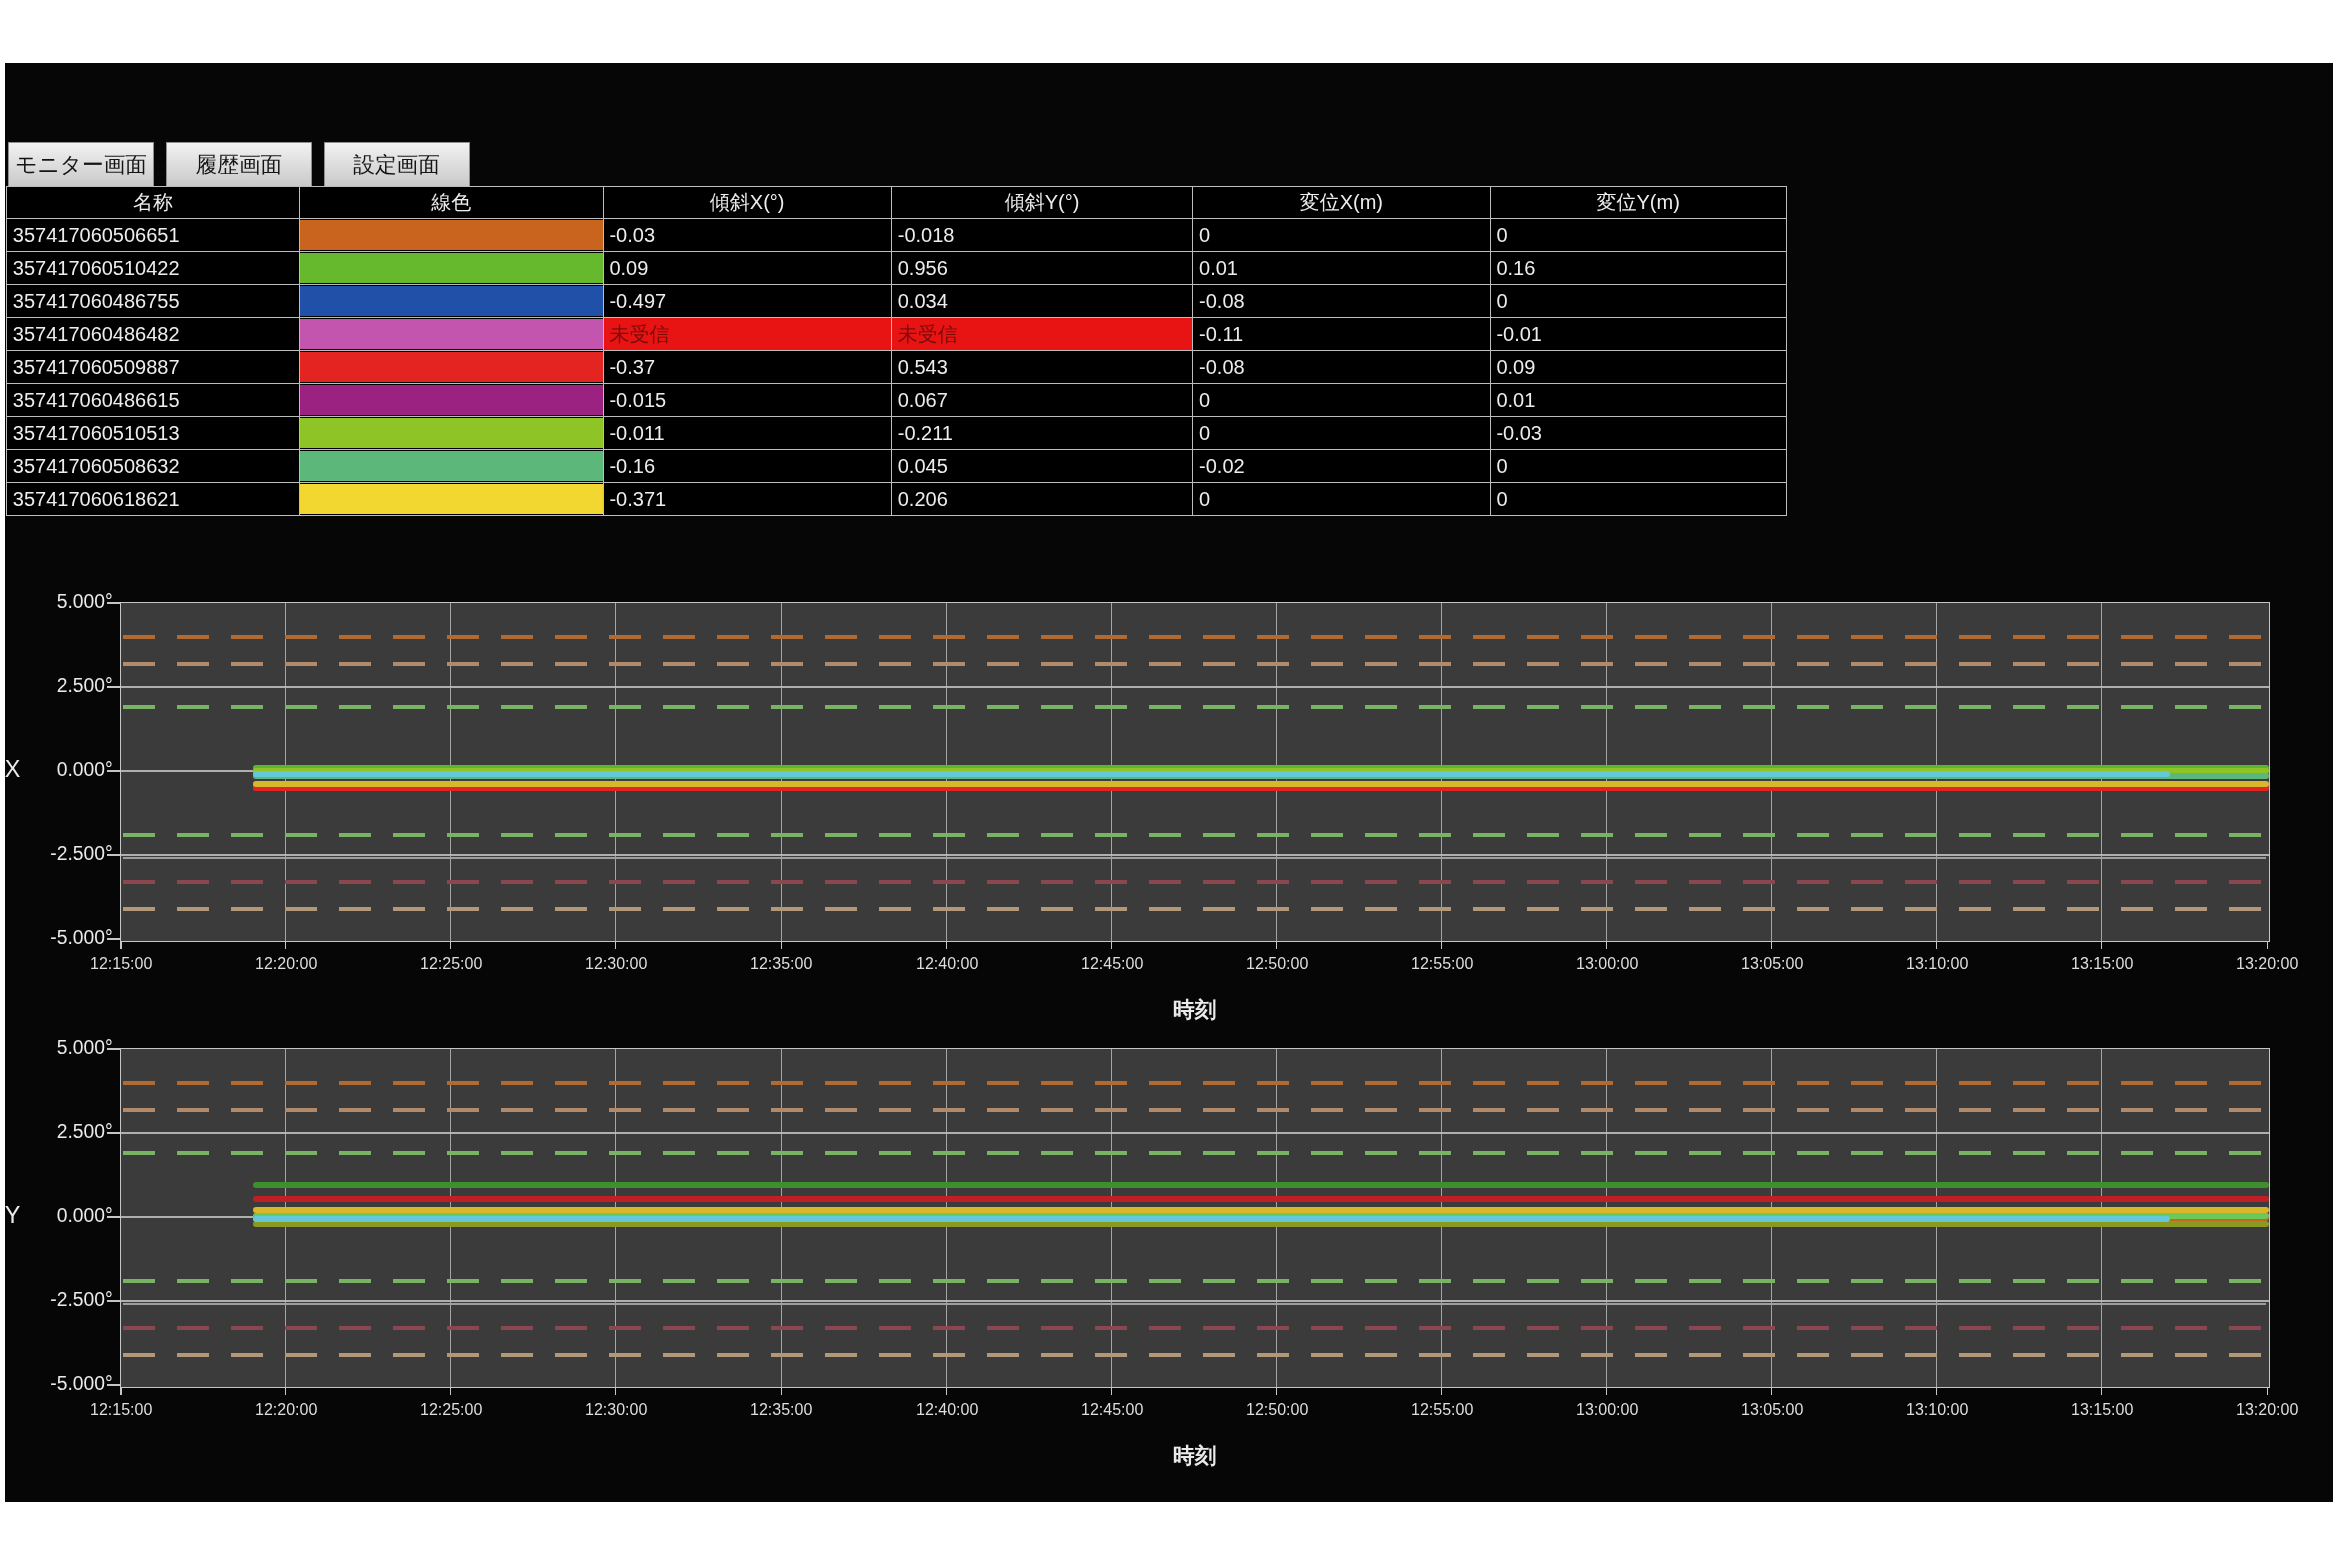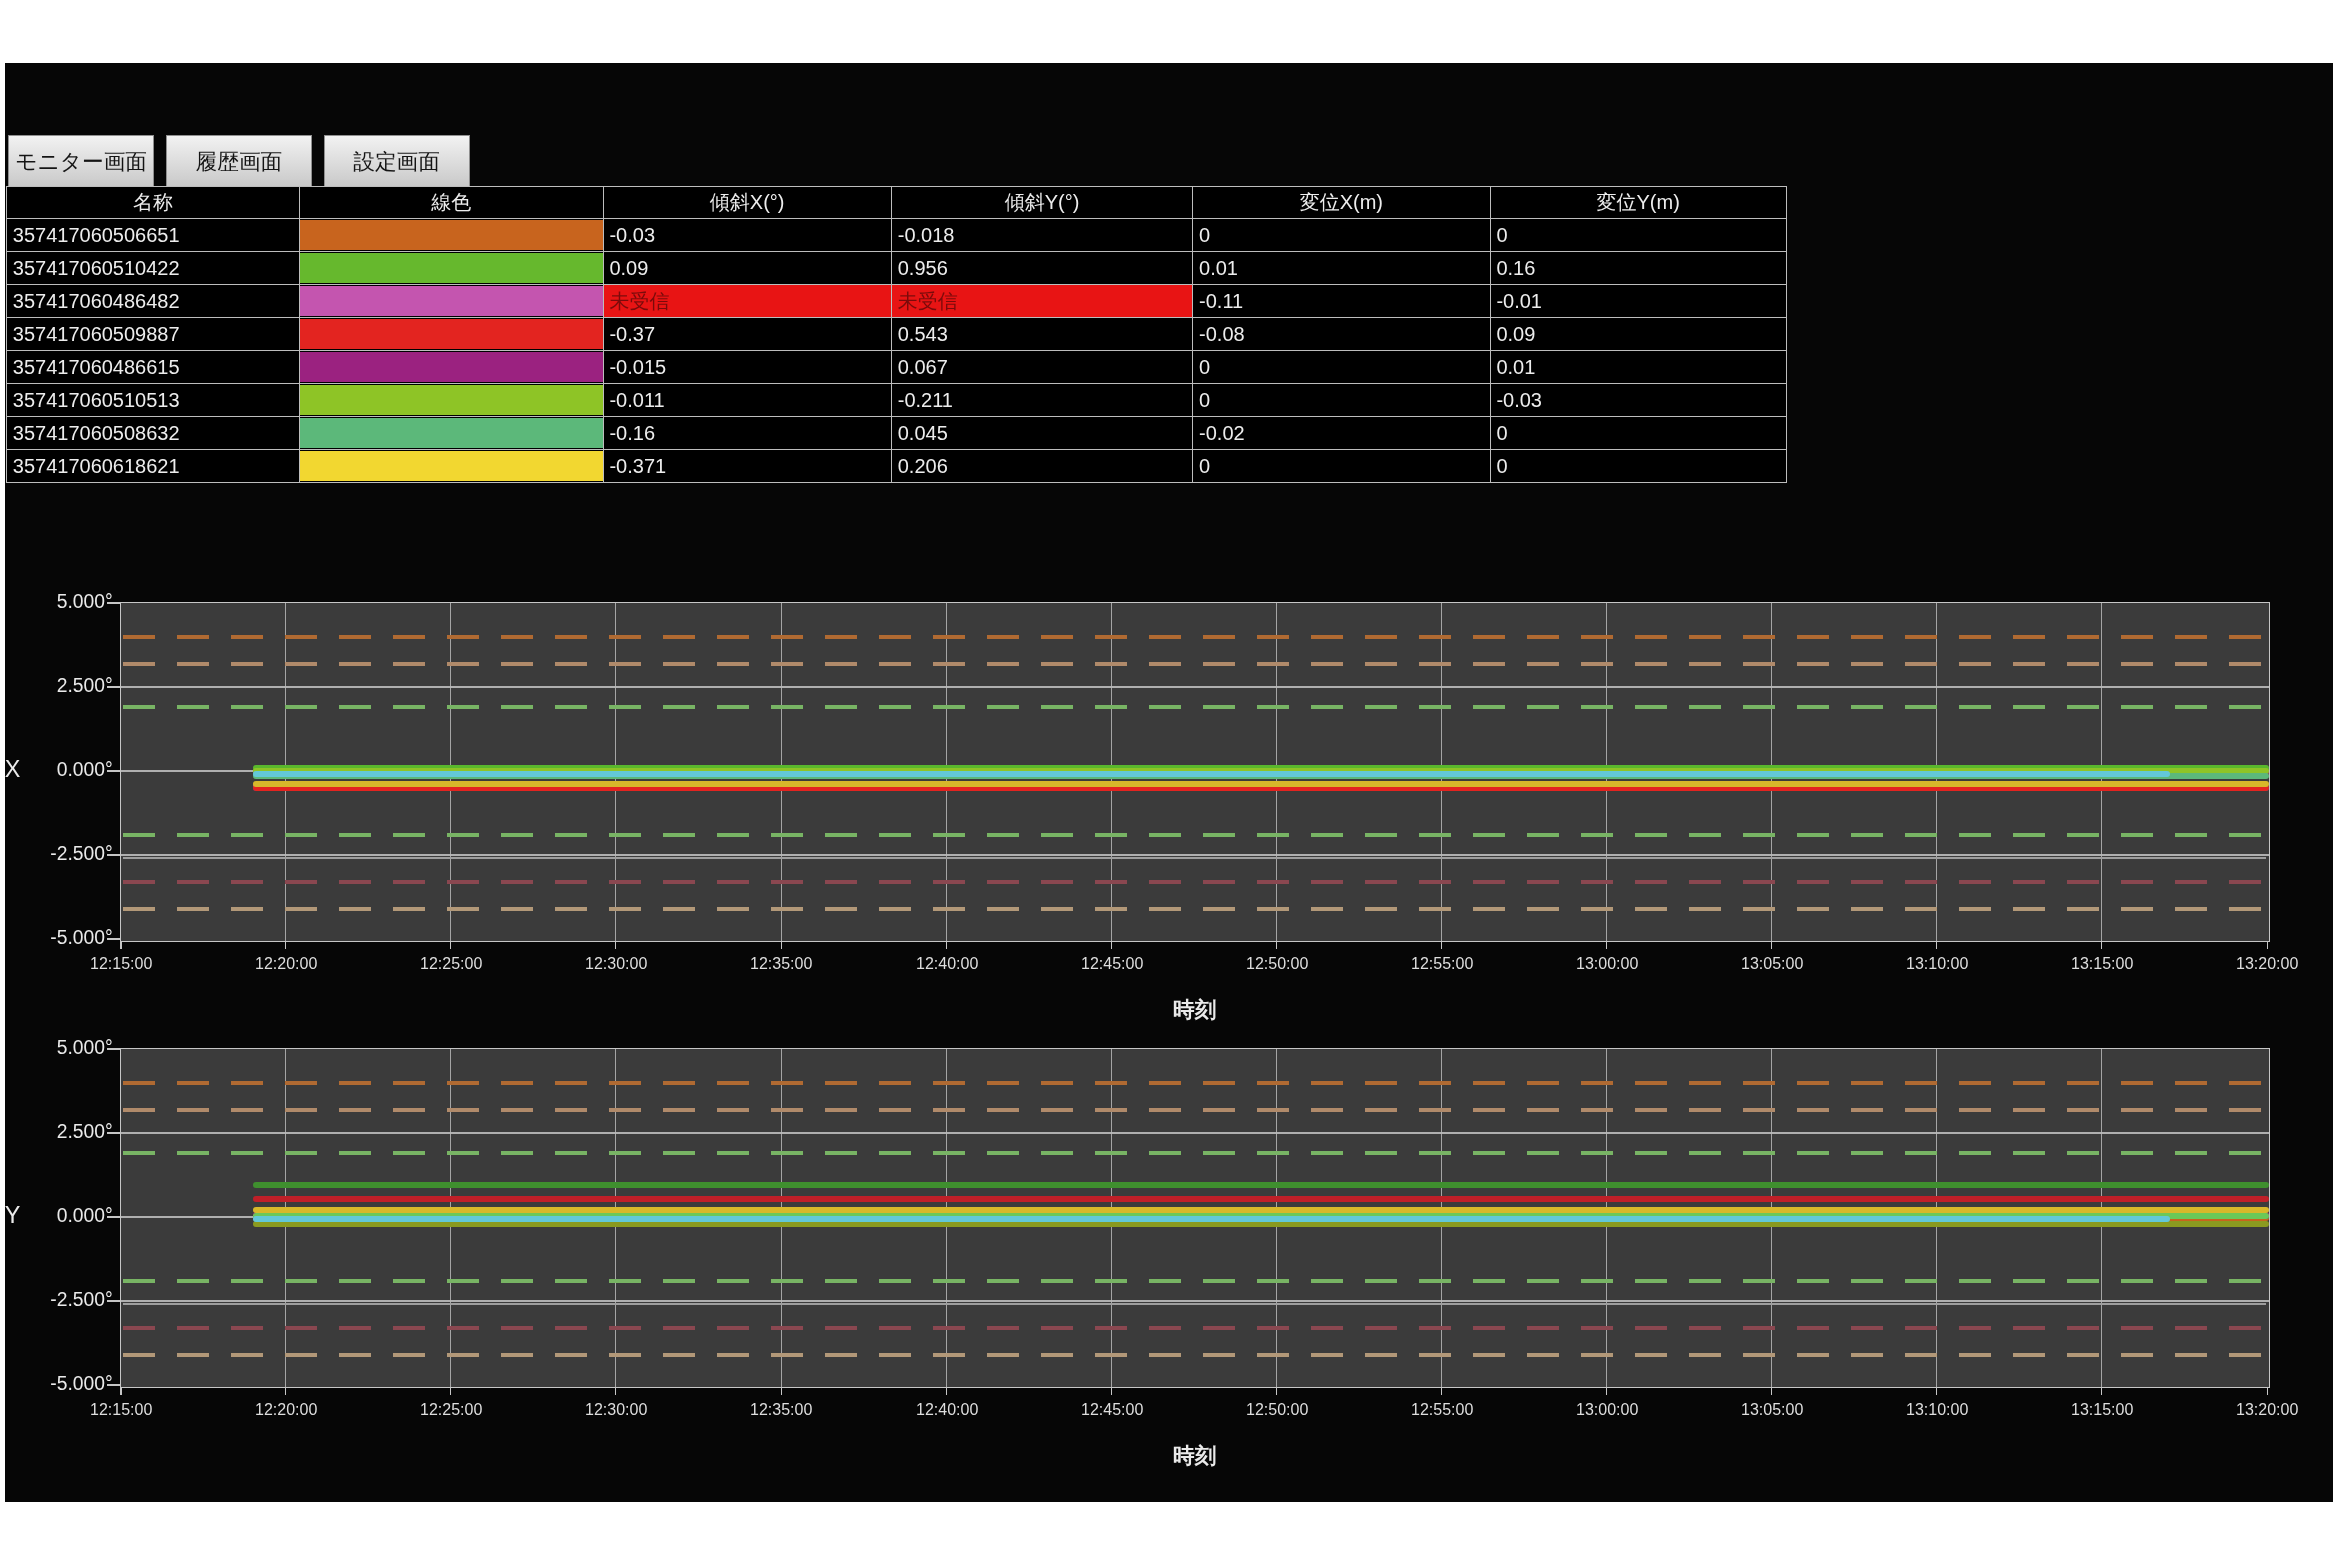--- a/index.html
+++ b/index.html
@@ -5,21 +5,21 @@
   html,body{margin:0;padding:0;overflow:hidden}
   body{width:2342px;height:1562px;background:#ffffff;font-family:"Liberation Sans",sans-serif;position:relative}
   .app{position:absolute;left:4.7px;top:63px;width:2328px;height:1439px;background:#060606}
   
   .topbar{position:absolute;left:0;top:0;width:100%;height:82px;background:linear-gradient(#24499b,#18367f);border-top:4.1px solid #15151a;box-sizing:border-box}
   .brand{position:absolute;left:39px;top:10.5px;font-size:40px;font-weight:bold;font-style:italic;color:#f2f5fb;letter-spacing:1.2px;text-shadow:0 1.2px 1.8px rgba(0,0,0,.4)}
   .site{position:absolute;right:159px;top:26px;font-size:22px;color:#c9d6f2}
   .logout{position:absolute;right:20px;top:19px;width:126px;height:39px;background:linear-gradient(#f6f6f6,#cfcfcf);border:1.8px solid #fdfdfd;border-right-color:#7d7d7d;border-bottom-color:#7d7d7d;border-radius:1.8px;font-size:21px;color:#1d1d1d;font-family:"Liberation Sans",sans-serif}
   
   .tabs{position:absolute;left:3.5px;top:82px;height:41px;display:flex;gap:11.7px;align-items:flex-end}
-  .tab{height:51px;min-width:146px;padding:0 5px;background:linear-gradient(#f2f2f2,#c9c9c9);border:1.2px solid #8f8f8f;border-bottom:none;font-size:21.7px;color:#141414;display:flex;align-items:center;justify-content:center;font-family:"Liberation Sans",sans-serif}
+  .tab{height:44px;min-width:146px;padding:0 5px;background:linear-gradient(#f2f2f2,#c9c9c9);border:1.2px solid #8f8f8f;border-bottom:none;font-size:21.7px;color:#141414;display:flex;align-items:center;justify-content:center;font-family:"Liberation Sans",sans-serif}
   
   .device-table{position:absolute;left:1.2px;top:123px;width:1781px;border-collapse:collapse;table-layout:fixed;background:#000;color:#ededed;font-size:20px}
   .device-table th,.device-table td{border:1.2px solid #bdbdbd;height:33px;padding:0 5.9px;white-space:nowrap;overflow:hidden;box-sizing:border-box;font-weight:normal}
   .device-table th{text-align:center;height:32px}
   .device-table td{text-align:left}
   .cell-swatch{padding:0 !important}
   .cell-swatch .sw{width:100%;height:30px}
   .alarm{background:#e81414;color:#7a0b0b;font-weight:bold}
   
   .chart{position:absolute;left:115px;width:2150px;height:340px;background:#3b3b3b;border:1.8px solid #c6c6c6;box-sizing:border-box}
@@ -80,20 +80,30 @@
         </tr>
         <tr>
           <td class="cell-name">357417060510422</td>
           <td class="cell-swatch">
             <div class="sw" style="background: rgb(102, 184, 45);"></div>
           </td>
           <td class="cell-value">0.09</td>
           <td class="cell-value">0.956</td>
           <td class="cell-value">0.01</td>
           <td class="cell-value">0.16</td>
+        </tr>
+        <tr>
+          <td class="cell-name">357417060486755</td>
+          <td class="cell-swatch">
+            <div class="sw" style="background: rgb(32, 80, 168);"></div>
+          </td>
+          <td class="cell-value">-0.497</td>
+          <td class="cell-value">0.034</td>
+          <td class="cell-value">-0.08</td>
+          <td class="cell-value">0</td>
         </tr>
         <tr>
           <td class="cell-name">357417060486482</td>
           <td class="cell-swatch">
             <div class="sw" style="background: rgb(196, 85, 175);"></div>
           </td>
           <td class="alarm" style="background: rgb(232, 20, 20); color: rgb(122, 11, 11);">未受信</td>
           <td class="alarm" style="background: rgb(232, 20, 20); color: rgb(122, 11, 11);">未受信</td>
           <td class="cell-value">-0.11</td>
           <td class="cell-value">-0.01</td>

